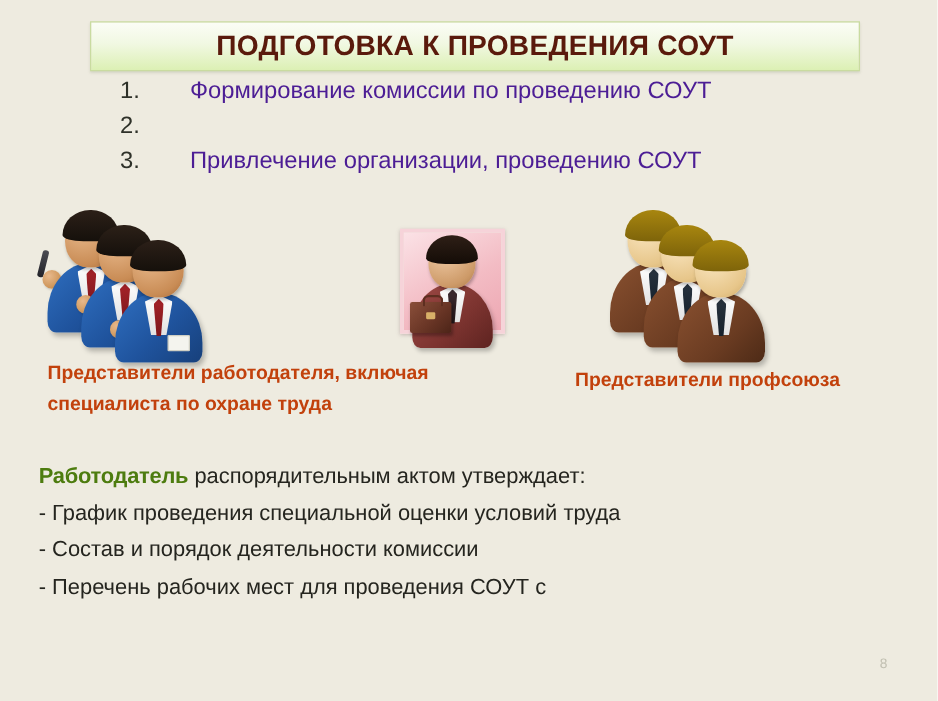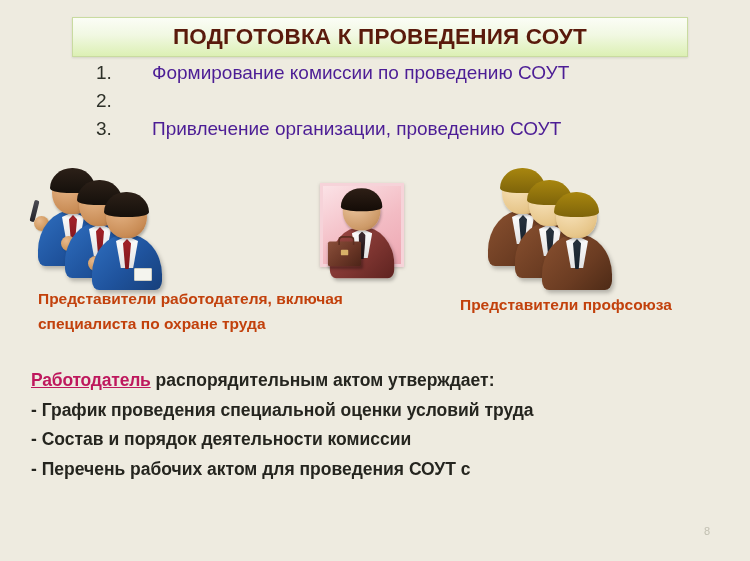--- a/index.html
+++ b/index.html
@@ -227,24 +227,23 @@
   .body-line {
     font-size: 17.5px;
     line-height: 29.5px;
     color: #25251f;
     font-weight: bold;
     white-space: pre;
   }
   .body-line .lead {
     font-weight: bold;
     letter-spacing: -0.2px;
-    color: #be185d;
-    text-decoration: underline;
-  }
-  .body-line .rest { font-weight: bold; }
+    color: #4d7c0f;
+  }
+  .body-line .rest { font-weight: normal; }
 
   
   .slide-num {
     position: absolute;
     right: 40px;
     bottom: 24px;
     font-size: 11px;
     color: #c2c0b2;
   }
 </style>
@@ -335,18 +334,18 @@
     </div>
   </div>
 
   <div class="caption" id="caption-employer">Представители работодателя, включая специалиста по охране труда</div>
   <div class="caption" id="caption-union">Представители профсоюза</div>
 
   <div class="body-block">
     <div class="body-line"><span class="lead">Работодатель</span><span class="rest"> распорядительным актом утверждает:</span></div>
     <div class="body-line"><span class="lead"></span><span class="rest">- График проведения специальной оценки условий труда</span></div>
     <div class="body-line"><span class="lead"></span><span class="rest">- Состав и порядок деятельности комиссии</span></div>
-    <div class="body-line"><span class="lead"></span><span class="rest">- Перечень рабочих актом для проведения СОУТ с</span></div>
+    <div class="body-line"><span class="lead"></span><span class="rest">- Перечень рабочих мест для проведения СОУТ с</span></div>
   </div>
 
   <div class="slide-num">8</div>
 
 </div>
 
 </body></html>

